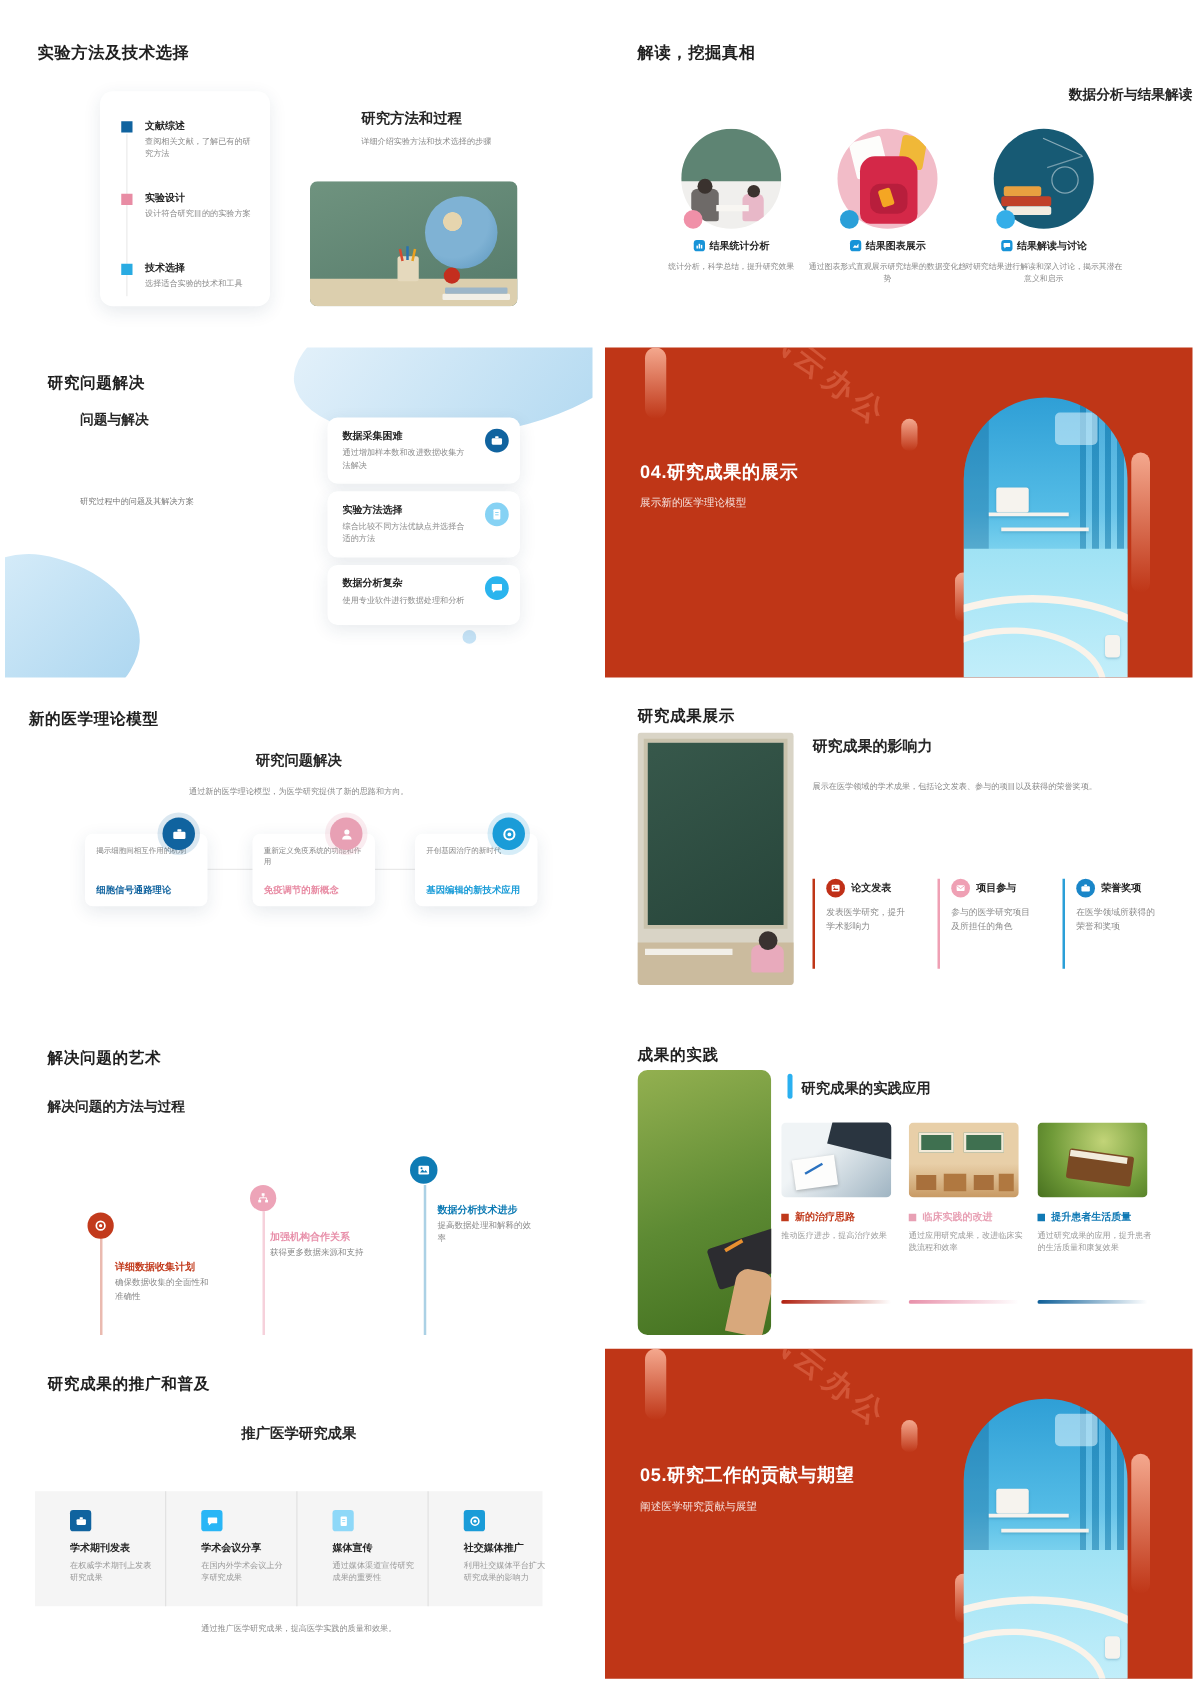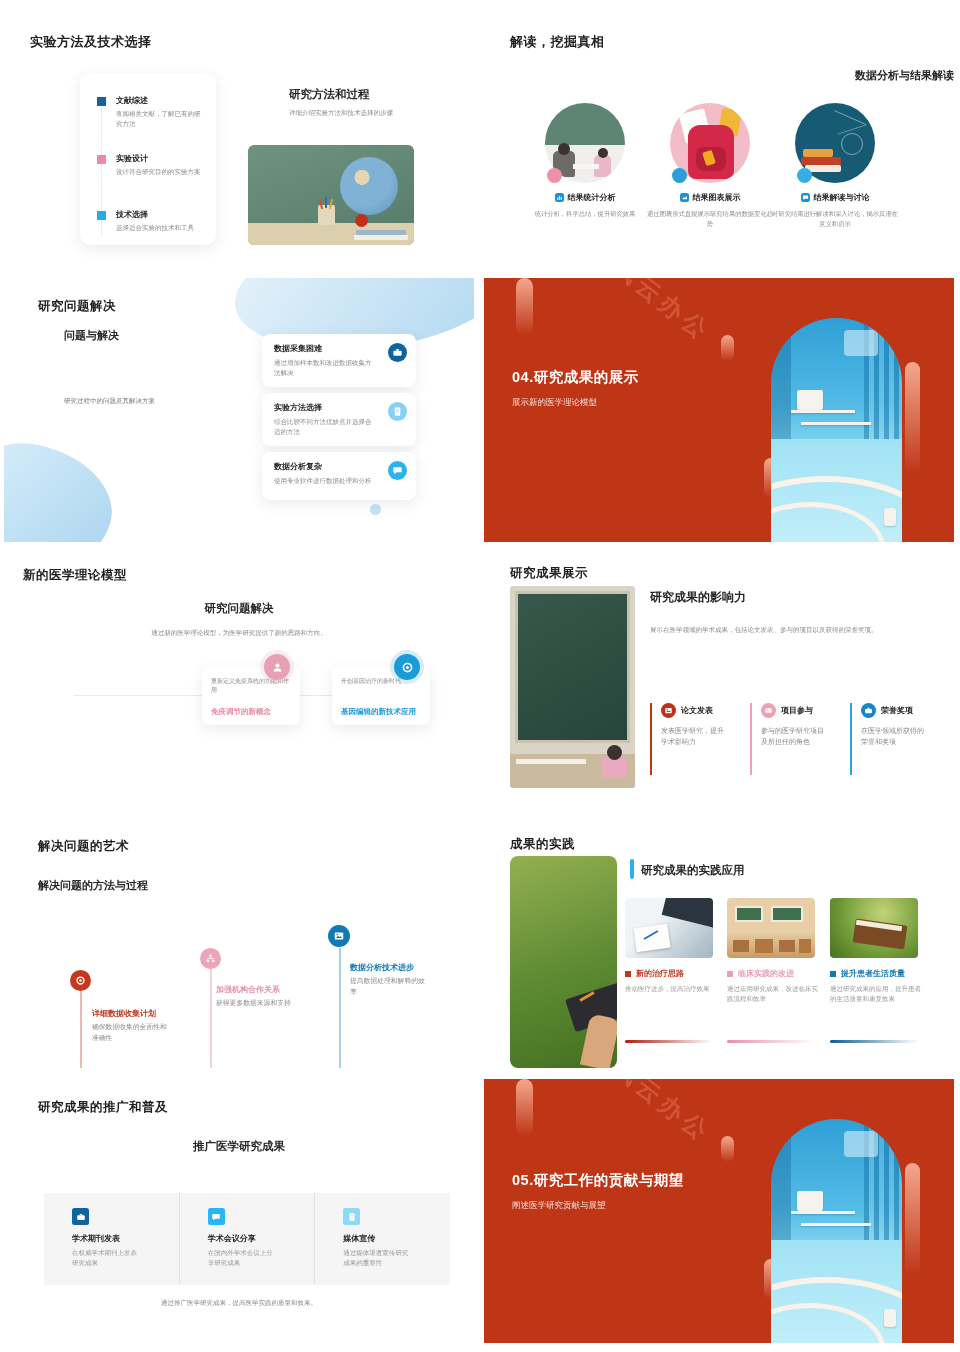--- a/index.html
+++ b/index.html
@@ -218,20 +218,30 @@
     <div class="red-title" style="left:28px;top:90px;">04.研究成果的展示</div>
     <div class="red-sub" style="left:28px;top:119px;">展示新的医学理论模型</div>
   </div>
 
   <div class="slide">
     <div class="ttl" style="left:19px;top:22px;font-size:12.5px;">新的医学理论模型</div>
     <div class="abs b" style="left:0;right:0;top:56px;text-align:center;font-size:11.5px;">研究问题解决</div>
     <div class="abs gray" style="left:0;right:0;top:84px;text-align:center;font-size:6.5px;">通过新的医学理论模型，为医学研究提供了新的思路和方向。</div>
     <div class="abs" style="left:70px;top:150px;width:330px;height:1px;background:#e9e9e9;"></div>
 
+    <div class="abs card" style="left:64px;top:122px;width:98px;height:58px;padding:10px 8px 0 9px;border-radius:6px;">
+      <div class="gray" style="font-size:6px;width:80px;line-height:1.5;">揭示细胞间相互作用的机制</div>
+      <div class="abs b" style="left:9px;bottom:8px;font-size:7.5px;color:#10639f;">细胞信号通路理论</div>
+      <div class="abs circ" style="right:10px;top:-13px;width:26px;height:26px;background:#10639f;box-shadow:0 0 0 4px rgba(16,99,159,.15);">
+          <svg width="13" height="13" viewBox="0 0 24 24">
+            <rect x="3" y="8" width="18" height="11" rx="2" fill="#fff"></rect>
+            <rect x="9" y="4.5" width="6" height="3.5" rx="1" fill="#fff"></rect>
+          </svg>
+        </div>
+    </div>
     <div class="abs card" style="left:198px;top:122px;width:98px;height:58px;padding:10px 8px 0 9px;border-radius:6px;">
       <div class="gray" style="font-size:6px;width:82px;line-height:1.5;">重新定义免疫系统的功能和作用</div>
       <div class="abs b" style="left:9px;bottom:8px;font-size:7.5px;color:#e88ca4;">免疫调节的新概念</div>
       <div class="abs circ" style="right:10px;top:-13px;width:26px;height:26px;background:#e8a0b4;box-shadow:0 0 0 4px rgba(232,160,180,.2);">
           <svg width="13" height="13" viewBox="0 0 24 24">
             <circle cx="12" cy="8.5" r="3.8" fill="#fff"></circle>
             <path d="M5 19.5c0-3.8 3.1-6 7-6s7 2.2 7 6z" fill="#fff"></path>
           </svg>
         </div>
     </div>
@@ -387,21 +397,21 @@
       <span style="width:6px;height:6px;background:#1079b4;display:inline-block;"></span>
       <span class="b" style="font-size:8px;color:#1079b4;">提升患者生活质量</span>
     </div>
     <div class="abs" style="left:346px;top:172px;width:94px;font-size:6.5px;color:#999;line-height:1.55;">通过研究成果的应用，提升患者的生活质量和康复效果</div>
     <div class="grad-bar" style="left:346px;top:228px;width:88px;background:linear-gradient(90deg,#0e5f98,rgba(14,95,152,0));"></div>
   </div>
 
   <div class="slide">
     <div class="ttl" style="left:34px;top:20px;font-size:12.5px;">研究成果的推广和普及</div>
     <div class="abs b" style="left:0;right:0;top:60px;text-align:center;font-size:11.5px;">推广医学研究成果</div>
-    <div class="abs" style="left:40px;top:114px;width:406px;height:92px;background:#f5f5f5;display:flex;">
+    <div class="abs" style="left:24px;top:114px;width:406px;height:92px;background:#f5f5f5;display:flex;">
       <div class="band-col">
         <span class="sq" style="width:17px;height:17px;background:#10639f;">
             <svg width="10" height="10" viewBox="0 0 24 24">
               <rect x="3" y="8" width="18" height="11" rx="2" fill="#fff"></rect>
               <rect x="9" y="4.5" width="6" height="3.5" rx="1" fill="#fff"></rect>
             </svg>
           </span>
         <div class="b" style="font-size:8px;margin-top:8px;">学术期刊发表</div>
         <div style="font-size:6.5px;color:#999;width:68px;margin-top:4px;line-height:1.55;">在权威学术期刊上发表研究成果</div>
       </div>
@@ -417,20 +427,30 @@
       <div class="band-col">
         <span class="sq" style="width:17px;height:17px;background:#8ed8f8;">
             <svg width="10" height="10" viewBox="0 0 24 24">
               <rect x="6" y="3" width="12" height="18" rx="2" fill="#fff"></rect>
               <rect x="9" y="8" width="6" height="1.6" fill="#8ed8f8"></rect>
               <rect x="9" y="12" width="6" height="1.6" fill="#8ed8f8"></rect>
             </svg>
           </span>
         <div class="b" style="font-size:8px;margin-top:8px;">媒体宣传</div>
         <div style="font-size:6.5px;color:#999;width:68px;margin-top:4px;line-height:1.55;">通过媒体渠道宣传研究成果的重要性</div>
+      </div>
+      <div class="band-col">
+        <span class="sq" style="width:17px;height:17px;background:#1a9cd8;">
+            <svg width="10" height="10" viewBox="0 0 24 24">
+              <circle cx="12" cy="12" r="7.5" fill="none" stroke="#fff" stroke-width="3"></circle>
+              <circle cx="12" cy="12" r="2.8" fill="#fff"></circle>
+            </svg>
+          </span>
+        <div class="b" style="font-size:8px;margin-top:8px;">社交媒体推广</div>
+        <div style="font-size:6.5px;color:#999;width:68px;margin-top:4px;line-height:1.55;">利用社交媒体平台扩大研究成果的影响力</div>
       </div>
     </div>
     <div class="abs gray" style="left:0;right:0;top:220px;text-align:center;font-size:6.5px;">通过推广医学研究成果，提高医学实践的质量和效果。</div>
   </div>
 
   <div class="slide red">
     <div class="wm" style="left:120px;top:6px;">风云办公</div>
     <div class="wm" style="left:442px;top:-4px;">风云办公</div>
     <div class="pill" style="left:32px;top:0;width:17px;height:57px;background:linear-gradient(180deg,#f4a88e,rgba(191,54,23,0));"></div>
     <div class="pill" style="left:237px;top:57px;width:13px;height:26px;background:linear-gradient(180deg,#f4a88e,rgba(191,54,23,0));"></div>

